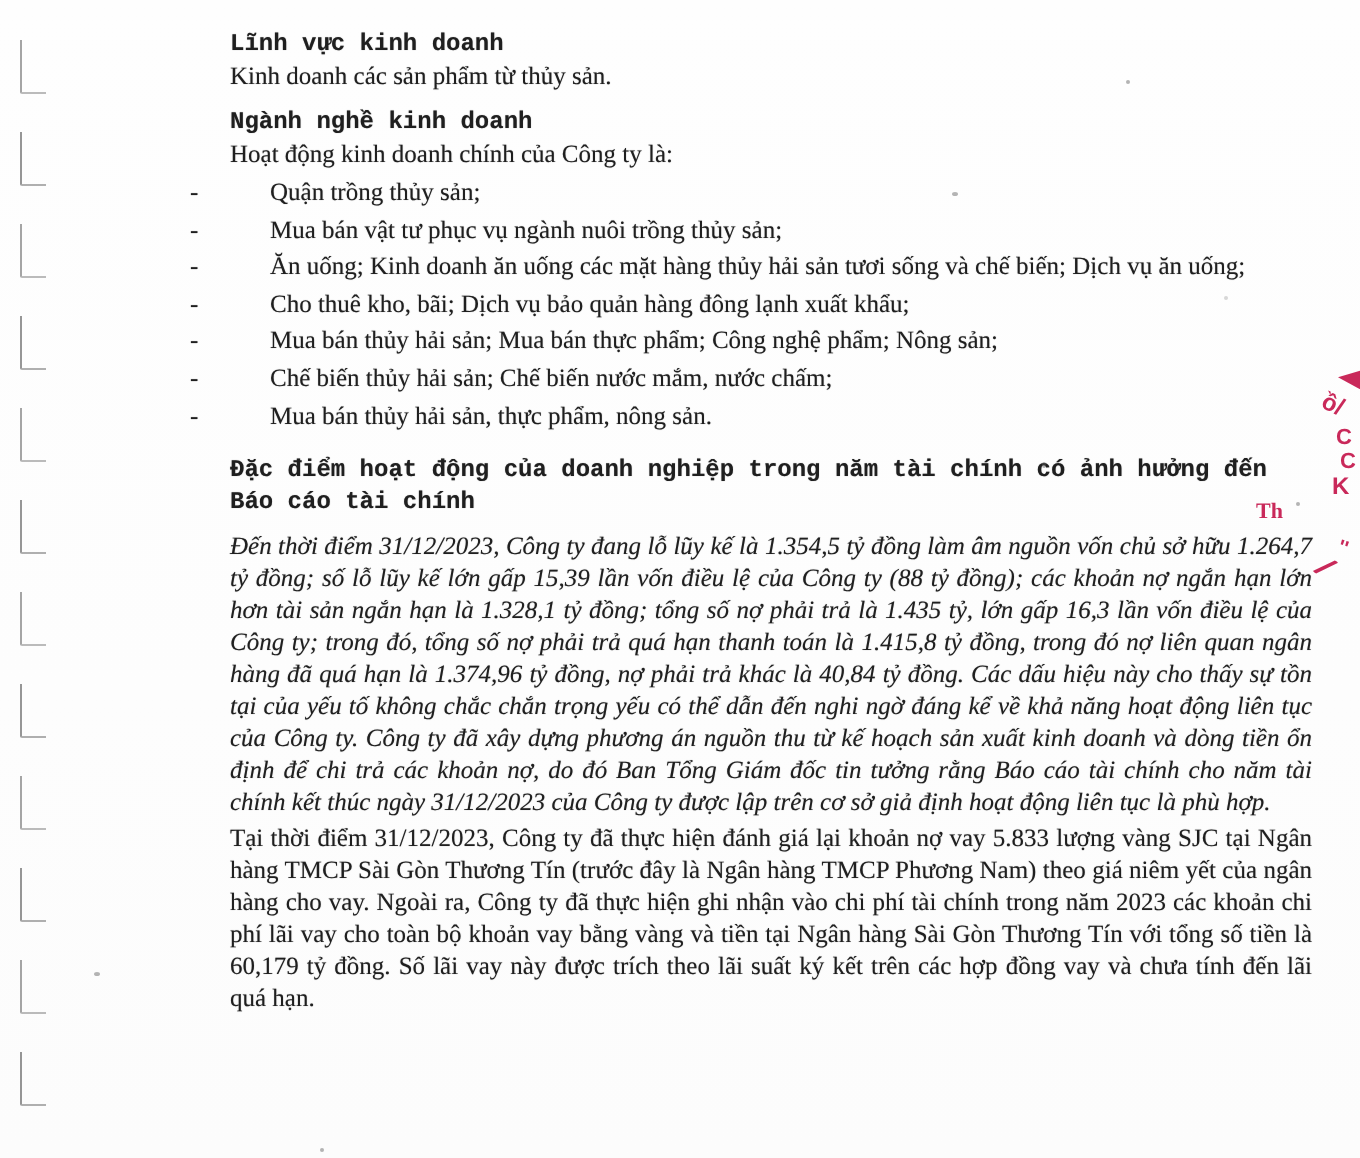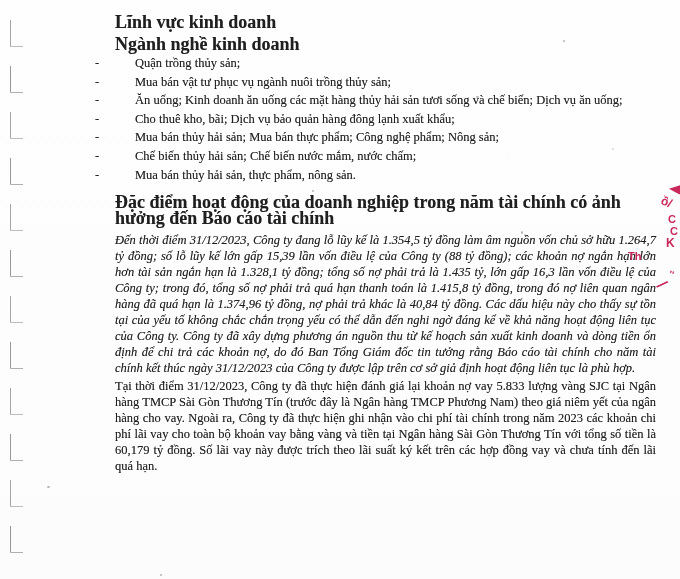--- a/index.html
+++ b/index.html
@@ -15,22 +15,22 @@
   }
   
   .content {
     position:absolute; left:115px; top:8px; width:541px;
     font-size:12.5px; line-height:16px; text-align:justify;
     color:var(--ink,#1f1f1f);
     text-shadow:0 0 .5px rgba(25,25,25,.45);
   }
   .content p.para { margin-bottom:7px; }
   .content h3.hd {
-    font-weight:bold; font-size:18px; line-height:16px;
-    margin:6px 0 0 0; text-align:left;
+    font-weight:bold; font-size:12px; line-height:16px;
+    margin:6px 0 0 0; text-align:left;font-family:Liberation Mono, monospace;
   }
   .content p.after-hd { margin-top:0; }
   .bullets { margin:2px 0 0 -20px; }
   .bullet-row { display:flex; line-height:18.6px; text-align:left; }
   .bullet-row .dash { flex:0 0 40px; width:40px; }
   .bullet-row .btext { flex:1; }
   .sp-after-bullets { height:4px; }
   #p-going-concern { margin-top:6px; margin-bottom:2px;font-style:italic; }
 
   
@@ -52,21 +52,21 @@
   .swedge {
     position:absolute; left:669px; top:184px; width:12px; height:10px;
     background:var(--stamp,#c9295a);
     clip-path:polygon(100% 0,100% 100%,0 55%);
     transform:rotate(8deg);
   }
   .sf0 { left:661px; top:197px; transform:rotate(24deg); font-size:12px; }
   .sf1 { left:668px; top:214px; }
   .sf2 { left:670px; top:226px; }
   .sf3 { left:666px; top:238px; font-size:12px; }
-  .sf4 { left:628px; top:251px; }
+  .sf4 { left:628px; top:251px;font-family:Liberation Serif, serif; }
   .sf5 { left:669px; top:269px; transform:rotate(18deg); font-size:10px; }
   .sf6 { left:661px; top:278px; transform:rotate(32deg); font-size:15px; letter-spacing:-2px; }
 
   
   .speck { position:absolute; background:rgba(90,90,90,.45); border-radius:50%; }
   .sp1 { left:563px; top:40px;  width:2px; height:2px; }
   .sp2 { left:476px; top:96px;  width:3px; height:2px; }
   .sp3 { left:312px; top:190px; width:2px; height:2px; }
   .sp4 { left:521px; top:231px; width:2px; height:3px; }
   .sp5 { left:47px;  top:486px; width:3px; height:2px; }
@@ -90,22 +90,24 @@
       <span class="lmark" style="top: 342px;"></span>
       <span class="lmark" style="top: 388px;"></span>
       <span class="lmark" style="top: 434px;"></span>
       <span class="lmark" style="top: 480px;"></span>
       <span class="lmark" style="top: 526px;"></span>
     </div>
 
   <div class="content">
 
     <h3 class="hd">Lĩnh vực kinh doanh</h3>
+    <p class="para after-hd">Kinh doanh các sản phẩm từ thủy sản.</p>
 
     <h3 class="hd">Ngành nghề kinh doanh</h3>
+    <p class="after-hd" style="margin-bottom:0;">Hoạt động kinh doanh chính của Công ty là:</p>
 
     <div class="bullets">
 
         <div class="bullet-row">
           <span class="dash">-</span>
           <span class="btext">Quận trồng thủy sản;</span>
         </div>
 
         <div class="bullet-row">
           <span class="dash">-</span>

